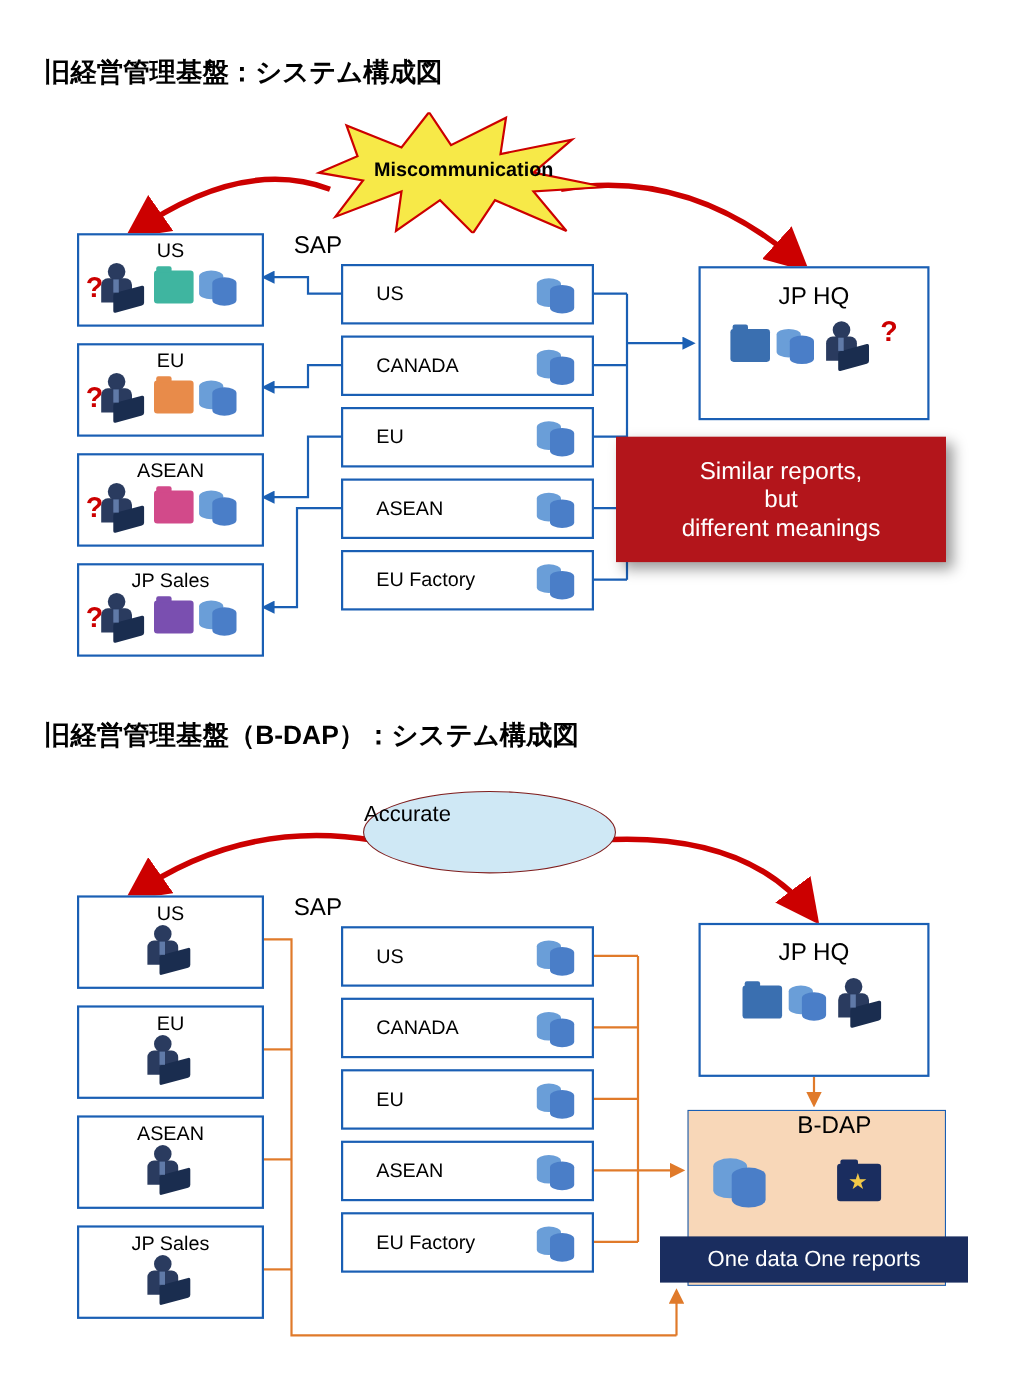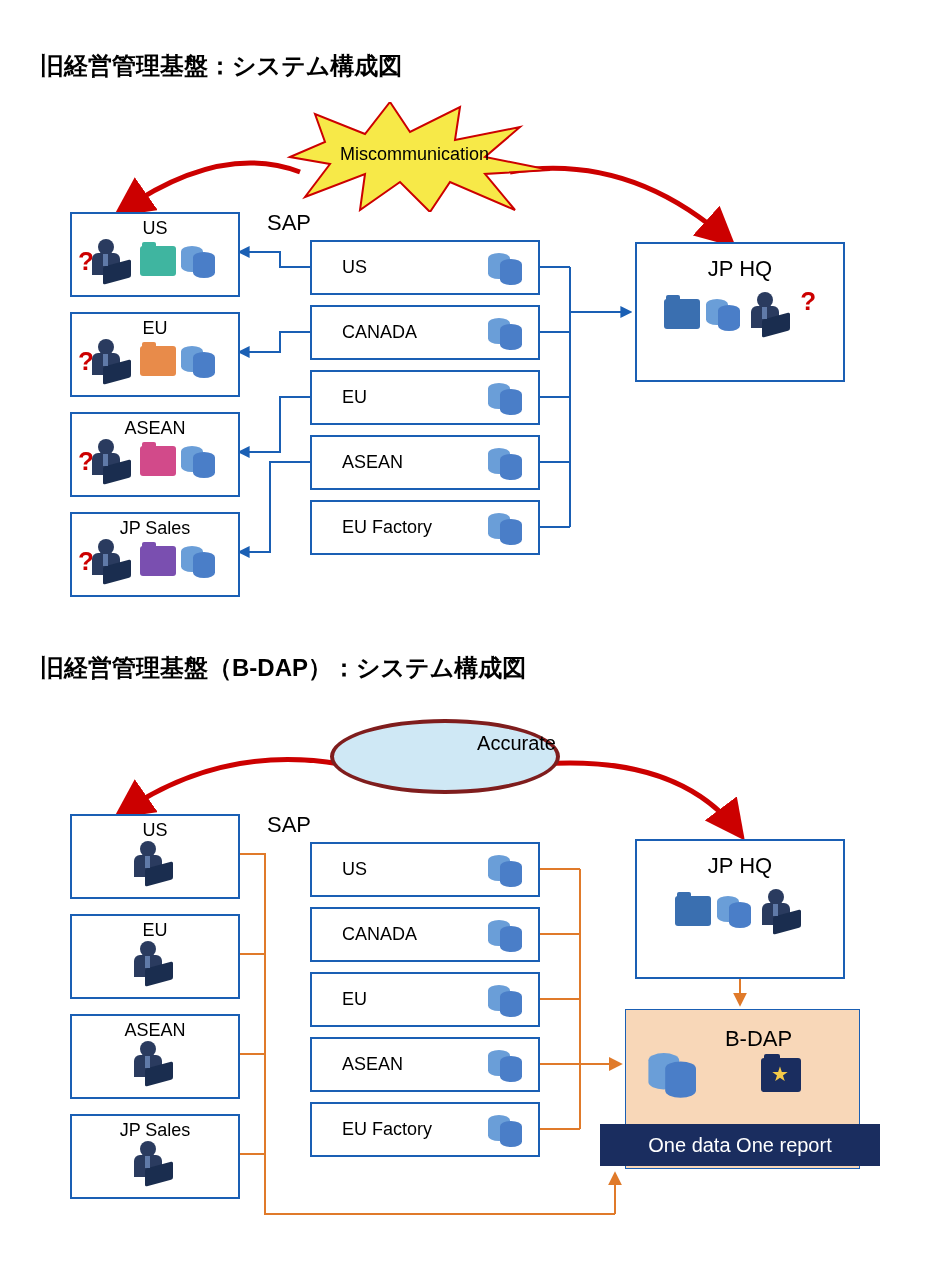--- a/index.html
+++ b/index.html
@@ -102,30 +102,30 @@
     top:-4px; left:2px; border-radius:2px 2px 0 0;
     background:inherit;
   }
   .qmark {
     position:absolute; color:#c00; font-size:26px; font-weight:bold;
   }
   .burst {
     position:absolute;
   }
   .burst-text {
-    position:absolute; font-size:18px; color:#000;
+    position:absolute; font-size:18px; color:#000;font-weight:bold;
   }
   .red-callout {
     position:absolute; background:#b3151b; color:#fff;
     font-size:22px; text-align:center; padding:18px 14px;
     box-shadow: 6px 6px 12px rgba(0,0,0,0.4);
   }
   .oval {
-    position:absolute; background:#cfe8f5; border:4px solid #7f1d1d;
-    border-radius:50%; text-align:right; font-size:20px;
+    position:absolute; background:#cfe8f5; border:1px solid #7f1d1d;
+    border-radius:50%; text-align:left; font-size:20px;
     padding-top:8px; line-height:1.2;
   }
   .bdap-zone {
     position:absolute; background:#f8d7b8; border:1px solid #1a5fb4;
   }
   .bdap-title { position:absolute; font-size:22px; width:100%; text-align:center; }
   .navy-bar {
     position:absolute; background:#1a2d5f; color:#fff; font-size:20px;
     text-align:center; line-height:42px;
   }
@@ -232,20 +232,25 @@
   <div class="box hq-box" style="left:595px; top:140px;">
     <div>JP HQ</div>
     <div style="margin-top:10px;">
       <span class="folder" style="background:#3a6fb0"></span>
       <span class="db"></span>
       <span class="person"><span class="head"></span><span class="body"></span><span class="tie"></span><span class="laptop"></span></span>
       <span class="qmark" style="position:relative; left:0; top:-10px;">?</span>
     </div>
   </div>
 
+  <div class="red-callout" style="left:520px; top:295px; width:300px;">
+    <div>Similar reports,</div>
+    <div>but</div>
+    <div>different meanings</div>
+  </div>
 </div>
 
 <div class="title">旧経営管理基盤（B-DAP）：システム構成図</div>
 
 <div class="diagram" style="height:540px;">
 
   <svg class="overlay" width="860" height="540">
     <defs>
       <marker id="arr-or" viewBox="0 0 10 10" refX="8" refY="5" markerWidth="7" markerHeight="7" orient="auto">
         <path d="M0,0 L10,5 L0,10 z" fill="#e07a2a"></path>
@@ -319,23 +324,23 @@
   <div class="box hq-box" style="left:595px; top:135px;">
     <div>JP HQ</div>
     <div style="margin-top:10px;">
       <span class="folder" style="background:#3a6fb0"></span>
       <span class="db"></span>
       <span class="person"><span class="head"></span><span class="body"></span><span class="tie"></span><span class="laptop"></span></span>
     </div>
   </div>
 
   <div class="bdap-zone" style="left:585px; top:305px; width:235px; height:160px;">
-    <div class="bdap-title" style="top:16px;padding-left:32px;">B-DAP</div>
+    <div class="bdap-title" style="top:0;padding-left:32px;">B-DAP</div>
     <div style="position:absolute; left:30px; top:45px;">
       <span class="db" style="transform:scale(1.4); margin-right:30px;"></span>
     </div>
     <div style="position:absolute; left:135px; top:48px;">
       <span class="star-folder"></span>
     </div>
   </div>
-  <div class="navy-bar" style="left:560px; top:420px; width:280px; height:42px;">One data One report</div>
+  <div class="navy-bar" style="left:560px; top:420px; width:280px; height:42px;">One data One reports</div>
 
 </div>
 
 </body></html>

